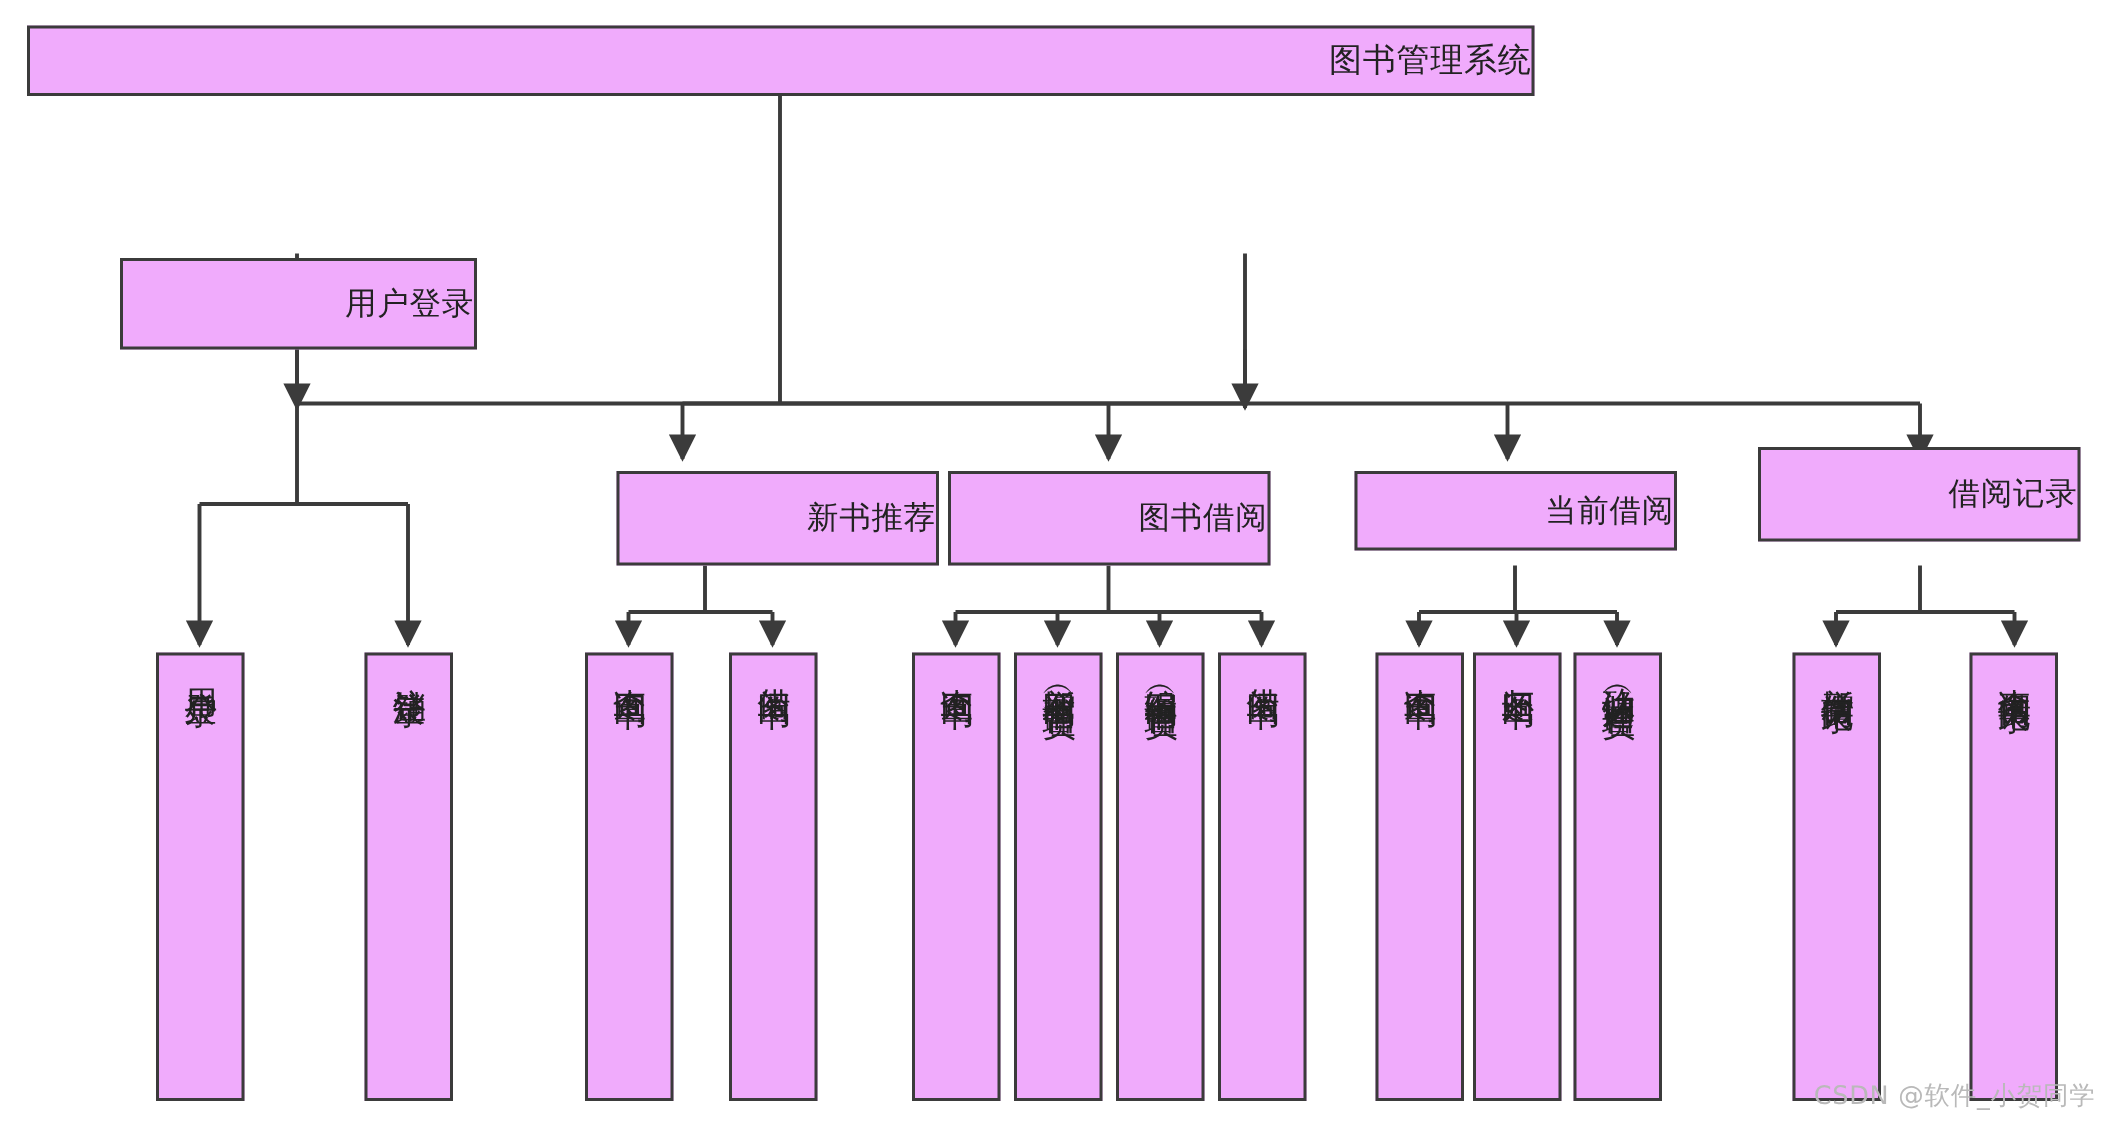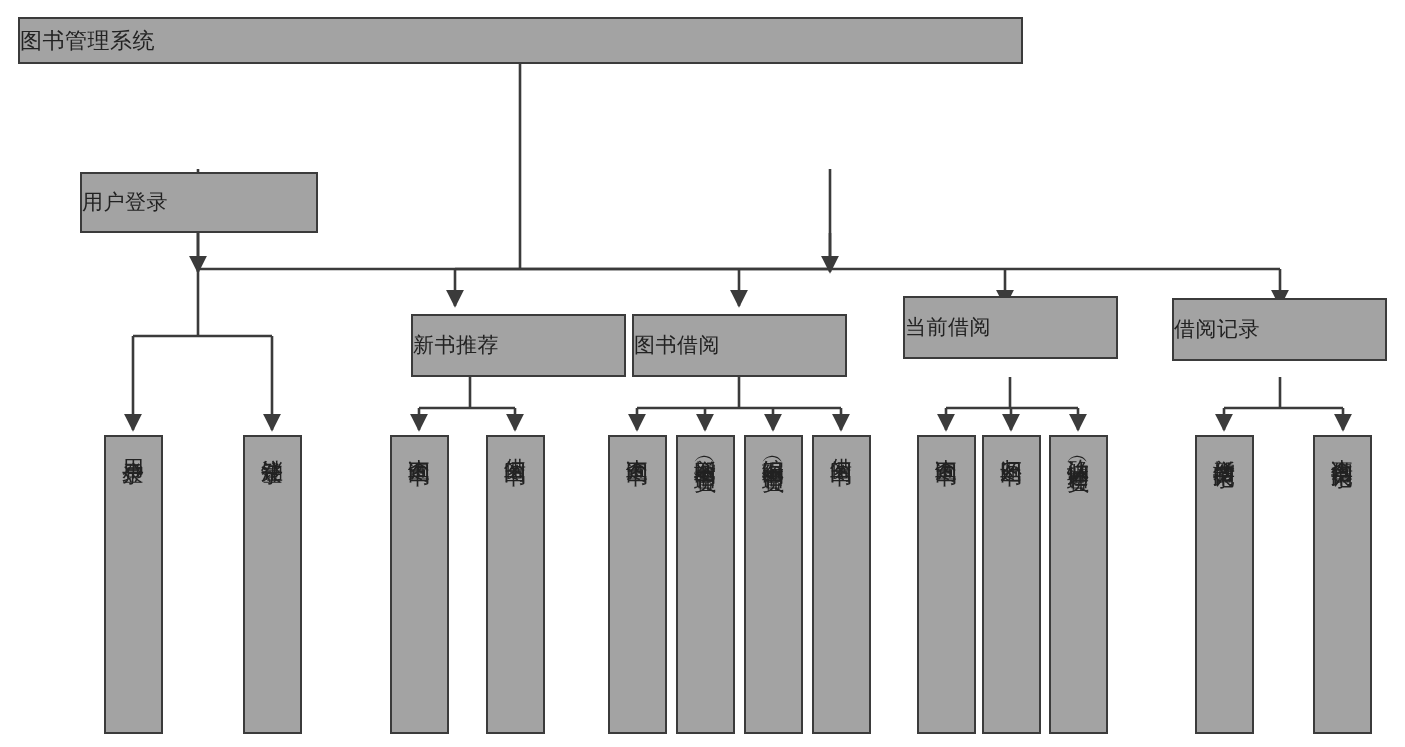--- a/index.html
+++ b/index.html
@@ -23,25 +23,25 @@
   svg#connectors {
     position: absolute;
     left: 0;
     top: 0;
     width: 1405px;
     height: 747px;
   }
   .node {
     position: absolute;
     box-sizing: border-box;
-    background: #a3a3a3;
+    background: #f0abfc;
     border: 2.5px solid #3b3b3b;
     display: flex;
     align-items: center;
-    justify-content: flex-start;
+    justify-content: flex-end;
     overflow: hidden;
   }
   .node-label {
     color: #222222;
     line-height: 1.18;
     letter-spacing: 0.5px;
     text-align: center;
     white-space: nowrap;
   }
   .node.horizontal .node-label {
@@ -137,21 +137,21 @@
   <div class="node horizontal" style="left:80px; top:172px; width:238px; height:61px;">
     <span class="node-label">用户登录</span>
   </div>
 
   <div class="node horizontal" style="left:363px; top:314px; width:215px; height:63px;margin-left:48px;">
     <span class="node-label">新书推荐</span>
   </div>
   <div class="node horizontal" style="left:632px; top:314px; width:215px; height:63px;">
     <span class="node-label">图书借阅</span>
   </div>
-  <div class="node horizontal" style="left:903px; top:296px; width:215px; height:63px;">
+  <div class="node horizontal" style="left:903px; top:314px; width:215px; height:53px;">
     <span class="node-label">当前借阅</span>
   </div>
   <div class="node horizontal" style="left:1172px; top:298px; width:215px; height:63px;">
     <span class="node-label">借阅记录</span>
   </div>
 
   <div class="node leaf" style="left:104px; top:435px; width:59px; height:299px;">
     <span class="node-label">用户登录</span>
   </div>
   <div class="node leaf" style="left:243px; top:435px; width:59px; height:299px;">
@@ -188,13 +188,14 @@
     <span class="node-label">确认归还（管理员）</span>
   </div>
 
   <div class="node leaf" style="left:1195px; top:435px; width:59px; height:299px;">
     <span class="node-label">新增借阅记录</span>
   </div>
   <div class="node leaf" style="left:1313px; top:435px; width:59px; height:299px;">
     <span class="node-label">查询借阅记录</span>
   </div>
 
+  <div class="watermark">CSDN @软件_小贺同学</div>
 </div>
 
 </body></html>

